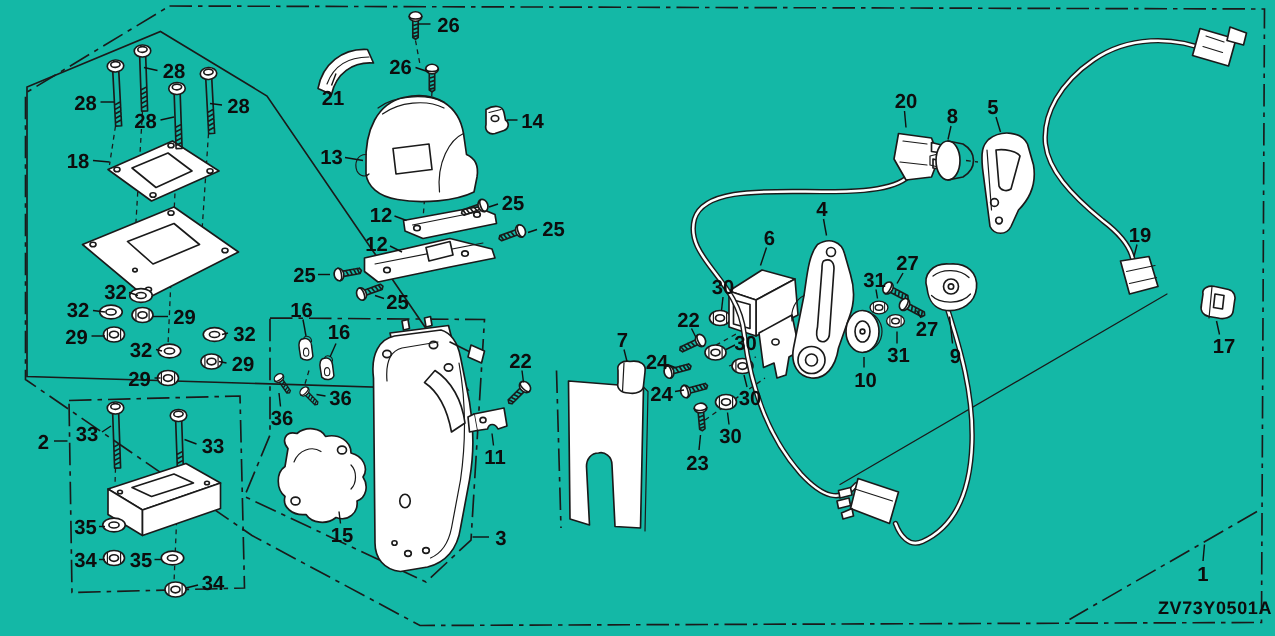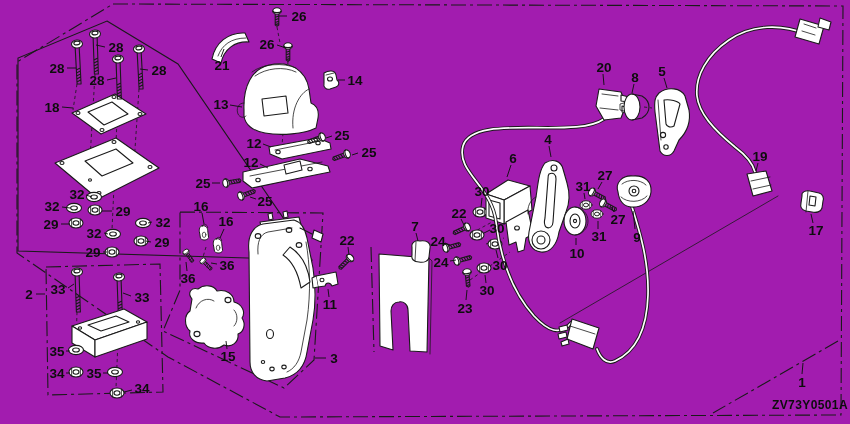--- a/index.html
+++ b/index.html
@@ -1,16 +1,16 @@
 <!DOCTYPE html>
 <html><head>
 <meta charset="utf-8">
 <style>
   html,body{margin:0;padding:0;background:#e8e8e8;}
-  .stage{position:relative;width:850px;height:424px;background:#a21caf;overflow:hidden;
+  .stage{position:relative;width:850px;height:424px;background:#14b8a6;overflow:hidden;
          font-family:"Liberation Sans",sans-serif;}
   svg{display:block;width:850px;height:424px;}
   .ln{stroke:#1a1a1a;stroke-width:1.1;fill:none;stroke-linecap:round;stroke-linejoin:round;}
   .fw{fill:#ffffff;}
   .thin{stroke-width:0.8;}
   .phantom{stroke:#1a1a1a;stroke-width:1.1;fill:none;stroke-dasharray:15 4 3 4;}
   .solidbox{stroke:#1a1a1a;stroke-width:1.1;fill:none;}
   .dash{stroke:#1a1a1a;stroke-width:0.85;fill:none;stroke-dasharray:3.2 2.8;}
   .leader{stroke:#111;stroke-width:0.95;}
   text.lbl{font:700 13.5px "Liberation Sans",sans-serif;fill:#0d0d0d;}

